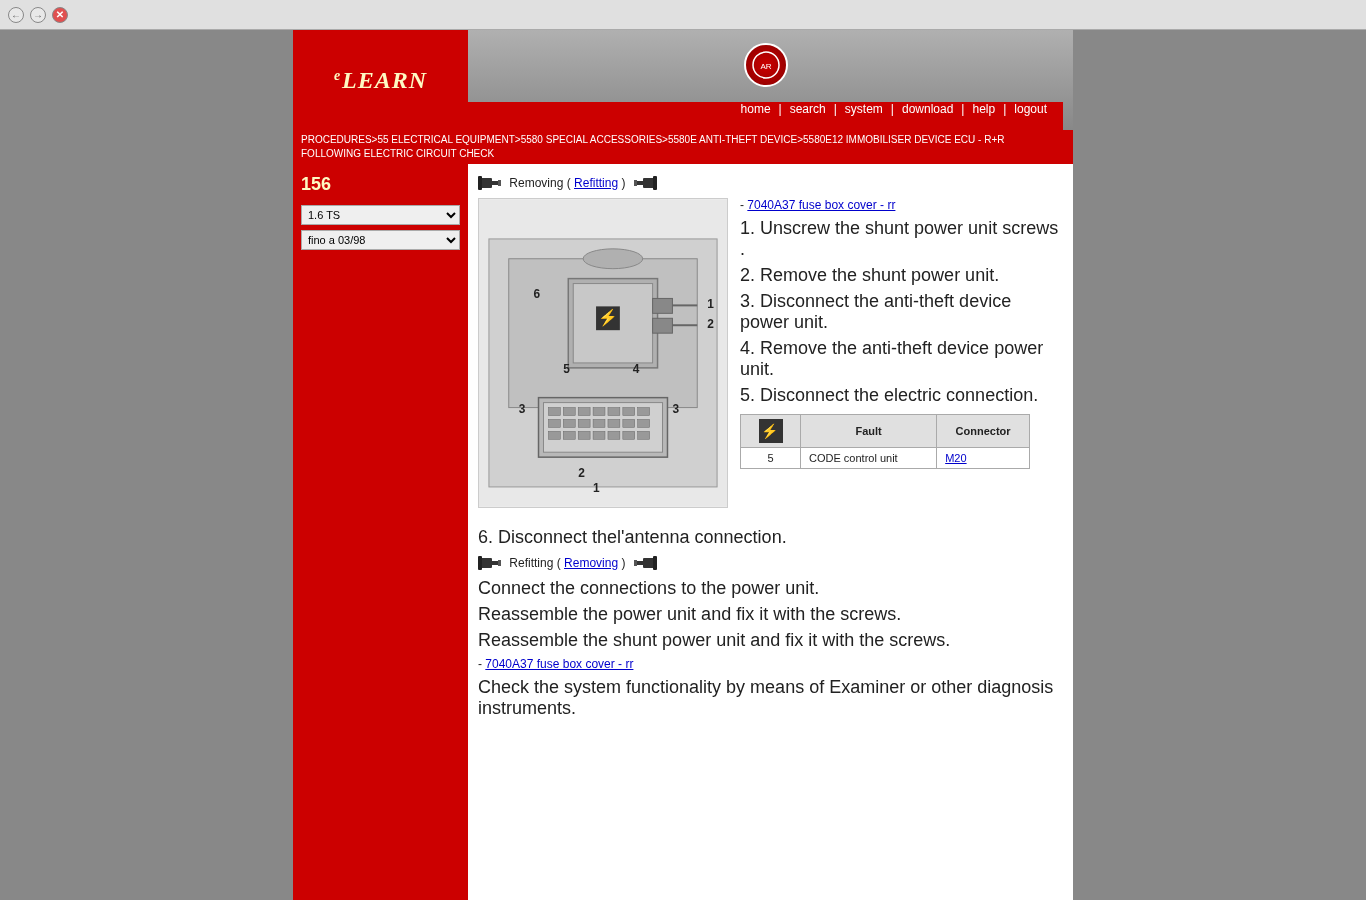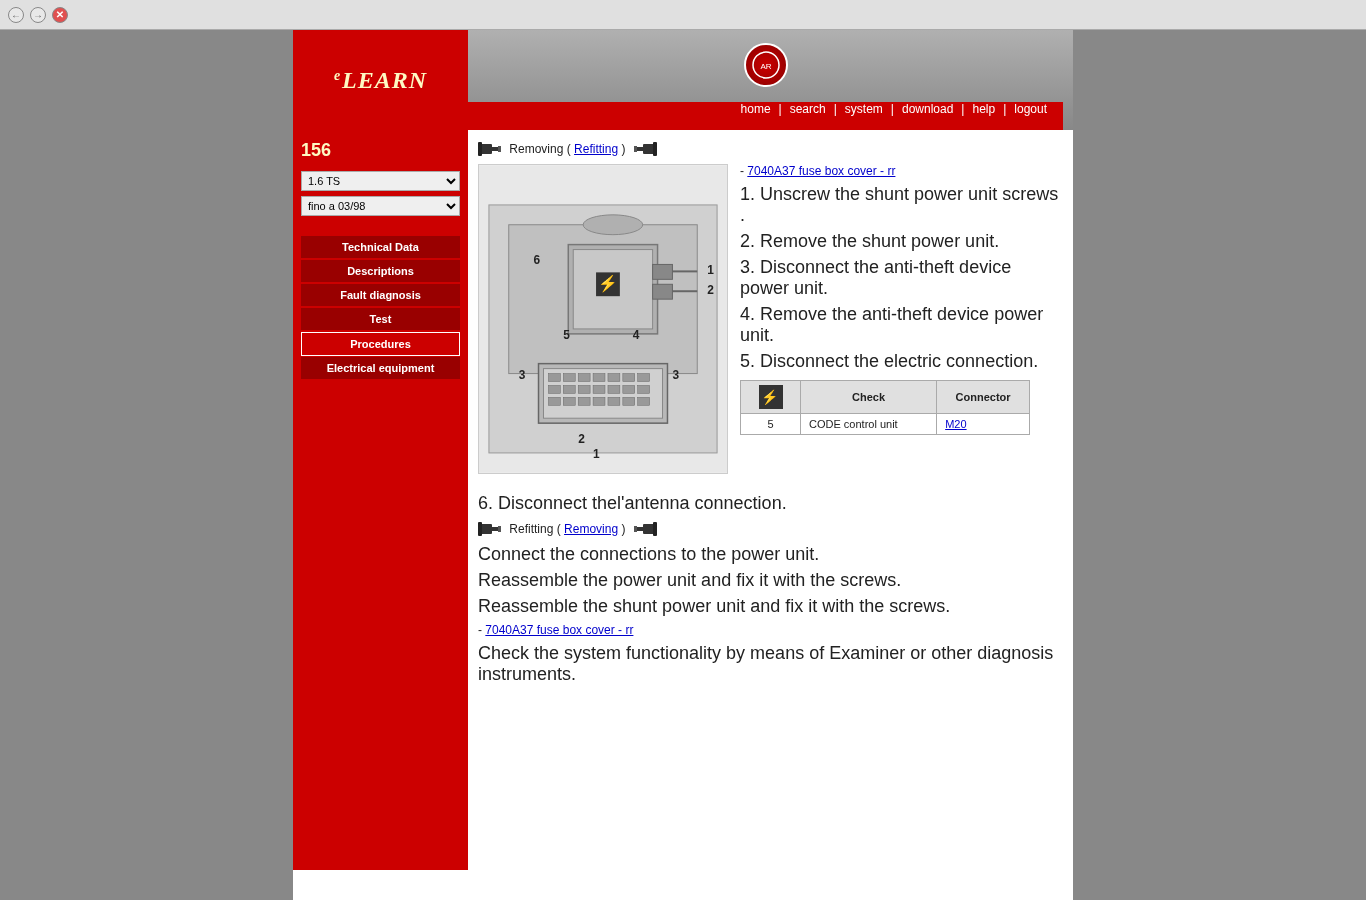--- a/index.html
+++ b/index.html
@@ -275,39 +275,34 @@
         <span class="nav-separator">|</span>
         <a class="nav-item">download</a>
         <span class="nav-separator">|</span>
         <a class="nav-item">help</a>
         <span class="nav-separator">|</span>
         <a class="nav-item">logout</a>
       </div>
     </div>
   </div>
 
+  <div class="breadcrumb">
+    <span>PROCEDURES&gt;55 ELECTRICAL EQUIPMENT&gt;5580 SPECIAL ACCESSORIES&gt;5580E ANTI-THEFT DEVICE&gt;5580E12 IMMOBILISER DEVICE ECU - R+R FOLLOWING ELECTRIC CIRCUIT CHECK</span>
+  </div>
 
   <div class="main-layout">
 
     <div class="sidebar">
       <div class="model-number">156</div>
       <select class="sidebar-select">
         <option>1.6 TS</option>
       </select>
       <select class="sidebar-select">
         <option>fino a 03/98</option>
       </select>
-      <div class="sidebar-menu">
-        <a class="sidebar-menu-item">Technical Data</a>
-        <a class="sidebar-menu-item">Descriptions</a>
-        <a class="sidebar-menu-item">Fault diagnosis</a>
-        <a class="sidebar-menu-item">Test</a>
-        <a class="sidebar-menu-item active">Procedures</a>
-        <a class="sidebar-menu-item">Electrical equipment</a>
-      </div>
     </div>
 
     <div class="content-area">
 
       <div class="section-header">
 
         <svg class="plug-icon" width="28" height="18" viewBox="0 0 28 18">
           <rect x="2" y="4" width="12" height="10" fill="#333" rx="1"></rect>
           <rect x="14" y="7" width="6" height="4" fill="#333"></rect>
           <rect x="20" y="6" width="3" height="6" fill="#555"></rect>
@@ -399,21 +394,21 @@
           <div class="step-item">3. Disconnect the anti-theft device power unit.</div>
           <div class="step-item">4. Remove the anti-theft device power unit.</div>
           <div class="step-item">5. Disconnect the electric connection.</div>
 
           <table class="connector-table">
             <thead>
               <tr>
                 <th class="icon-cell">
                   <div style="background:#333; color:white; width:24px; height:24px; display:inline-flex; align-items:center; justify-content:center; font-size:14px; font-weight:bold; margin:0 auto;">⚡</div>
                 </th>
-                <th>Check</th>
+                <th>Fault</th>
                 <th>Connector</th>
               </tr>
             </thead>
             <tbody>
               <tr>
                 <td style="text-align:center;">5</td>
                 <td>CODE control unit</td>
                 <td>
                   <span class="link-text">M20</span>
                 </td>

